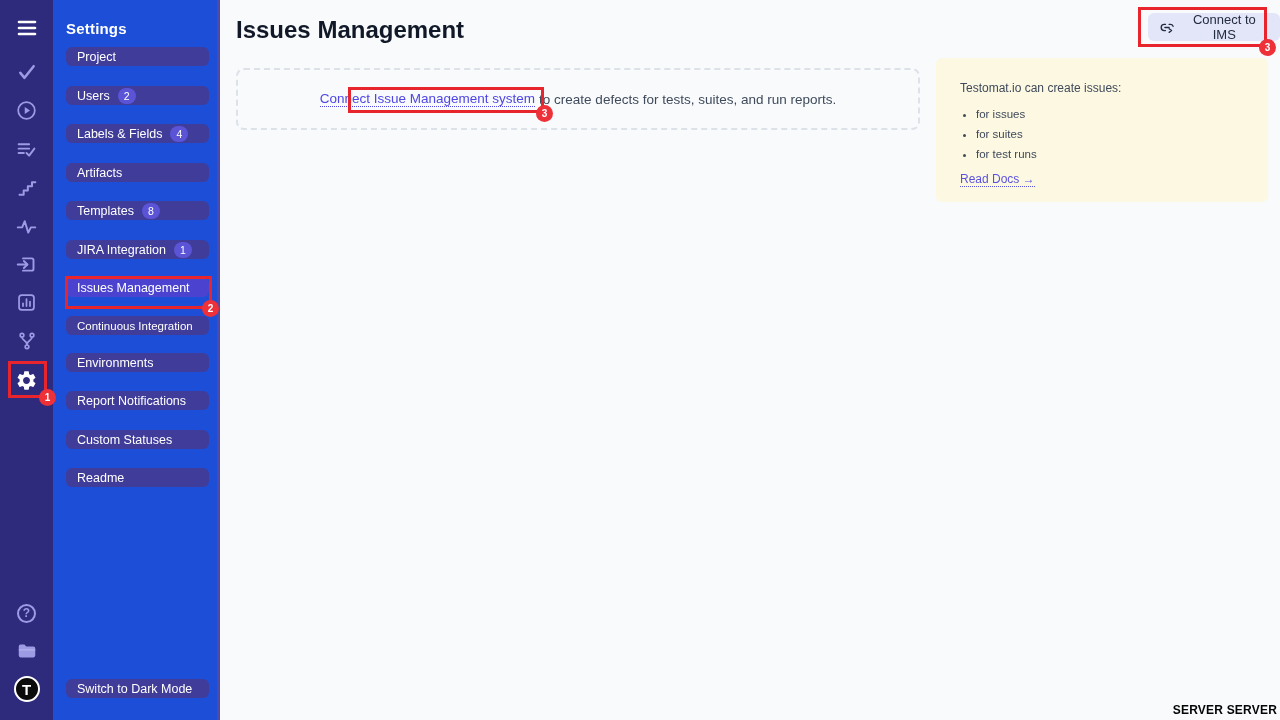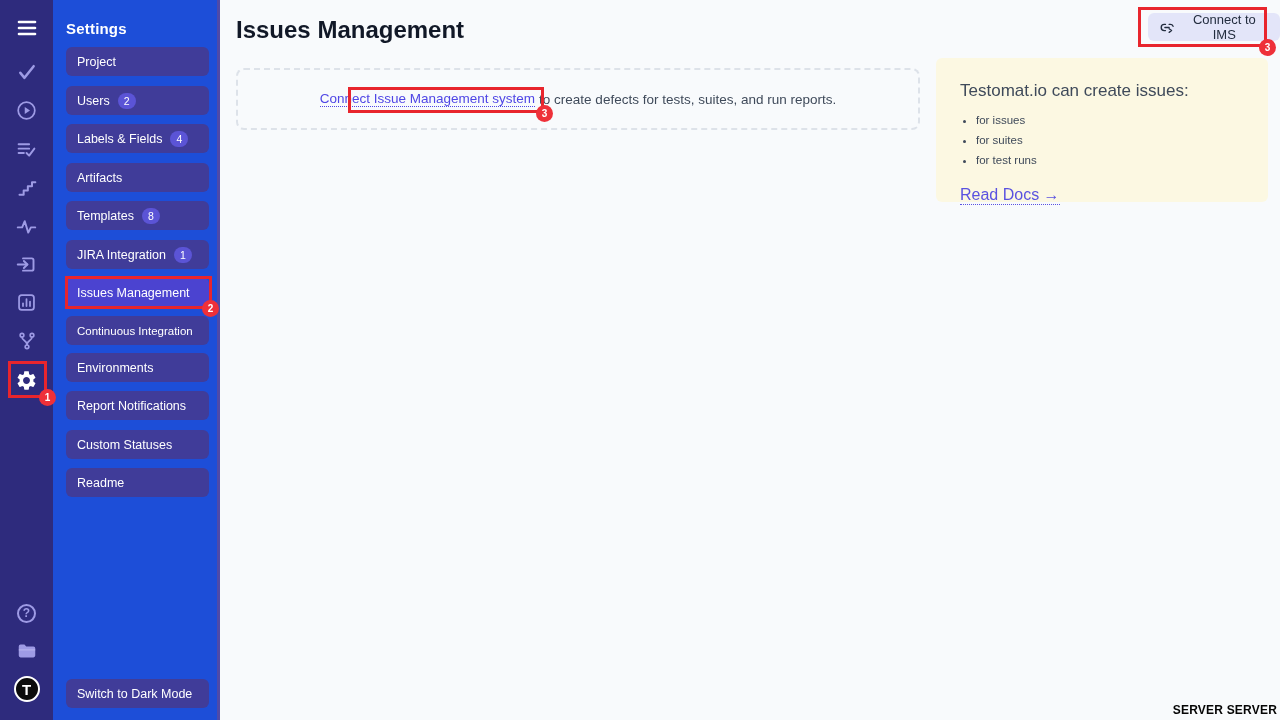--- a/index.html
+++ b/index.html
@@ -9,44 +9,44 @@
 
   
   .icon-rail { position:absolute; left:0; top:0; width:53px; height:720px; background:#2e2b7d; z-index:2; }
   .rail-icon { position:absolute; left:0; width:53px; display:flex; justify-content:center; align-items:center; height:24px; cursor:pointer; }
   .rail-icon svg { display:block; }
 
   
   .sidebar { position:absolute; left:53px; top:0; width:167px; height:720px; background:#1d4ed8; z-index:1; }
   .sidebar-divider { position:absolute; left:217px; top:0; width:3px; height:720px; background:#4f4aa8; z-index:1; }
   .sidebar-title { position:absolute; left:13px; top:20px; color:#ffffff; font-size:15px; font-weight:bold; letter-spacing:.2px; }
-  .pill { position:absolute; left:13px; width:143px; height:29px; background:#403c99; border-radius:6px;
+  .pill { position:absolute; left:13px; width:143px; height:19px; background:#403c99; border-radius:6px;
           display:flex; align-items:center; padding:0 11px; color:#fff; font-size:12.5px; cursor:pointer; white-space:nowrap; }
   .pill.active { background:#4b43d0; }
   .pill .badge { margin-left:8px; background:#5b54d6; color:#fff; font-size:10.5px; line-height:16px;
                  min-width:16px; padding:0 6px; border-radius:9px; text-align:center; }
   .pill.small-text { font-size:11.5px; }
 
   
   .page-title { position:absolute; left:236px; top:16px; font-size:24px; font-weight:bold; color:#111827; }
   .ims-button { position:absolute; left:1148px; top:13px; height:28px; padding:0 12px; background:#e3e5f9;
                 border:none; border-radius:6px; display:flex; align-items:center; gap:6px;
                 font-family:"Liberation Sans",sans-serif; font-size:13px; color:#232d3f; cursor:pointer; }
   .empty-box { position:absolute; left:236px; top:68px; width:684px; height:62px; border:2px dashed #dde2e9;
                border-radius:8px; display:flex; align-items:center; justify-content:center;
                font-size:13.5px; color:#3f4a5a; }
   .empty-box .link { color:#4f46e5; border-bottom:1px dotted #4f46e5; cursor:pointer; margin-right:4px; }
 
   
   .info-panel { position:absolute; left:936px; top:58px; width:332px; height:144px; background:#fcf8e2;
                 border-radius:6px; padding:23px 24px; color:#3f4a5a; }
-  .info-panel .ip-title { font-size:17px; }
+  .info-panel .ip-title { font-size:12px; }
   .info-panel ul { margin:13px 0 0 16px; font-size:11.5px; }
   .info-panel li { margin-bottom:8px; }
-  .info-panel .docs-link { display:inline-block; margin-top:12px; font-size:16px; color:#5a52e0;
+  .info-panel .docs-link { display:inline-block; margin-top:4px; font-size:12px; color:#5a52e0;
                            border-bottom:1px dotted #5a52e0; cursor:pointer; }
 
   
   .ann-box { position:absolute; border:3px solid #e8252d; z-index:10; pointer-events:none; }
   .ann-badge { position:absolute; width:17px; height:17px; border-radius:50%; background:#ee3039; color:#fff;
                font-size:10px; font-weight:bold; display:flex; align-items:center; justify-content:center; z-index:11; }
 
   .staging { position:absolute; right:3px; bottom:3px; font-size:12px; font-weight:bold; color:#050505; letter-spacing:.2px; }
 
   .q-circle { width:19px; height:19px; border:2px solid #9e9be5; border-radius:50%; color:#9e9be5;

